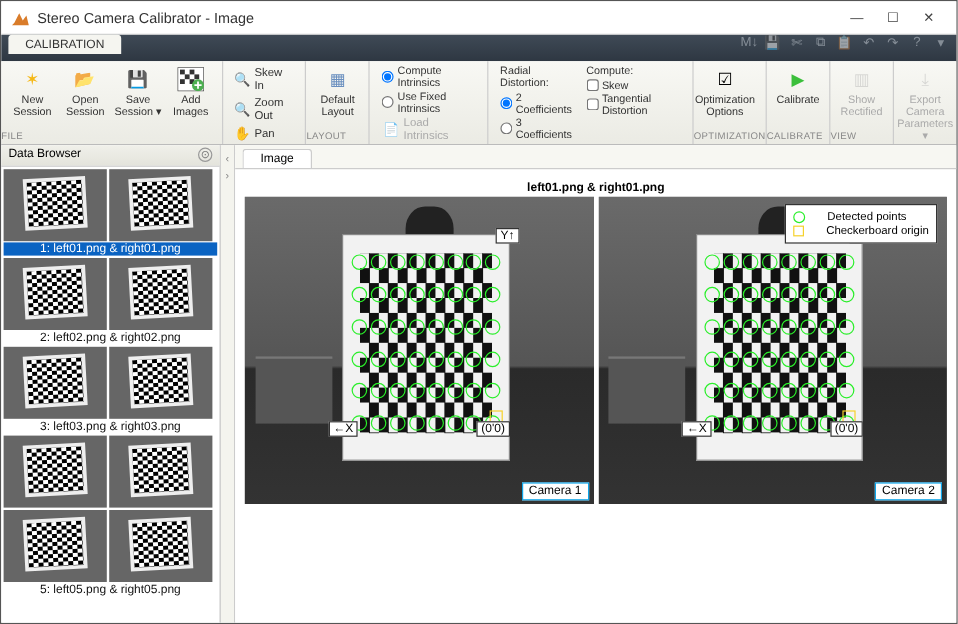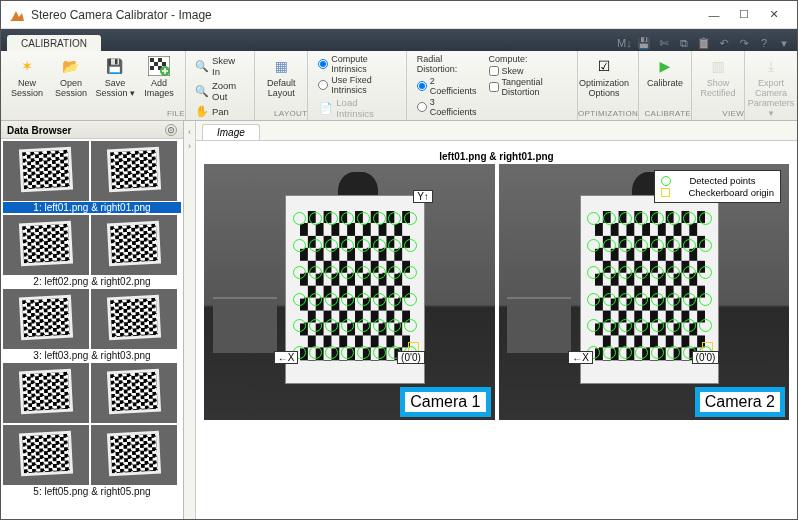--- a/index.html
+++ b/index.html
@@ -2,70 +2,70 @@
 <html><head>
 <meta charset="utf-8">
 <style>
 * { box-sizing: border-box; margin: 0; padding: 0; }
 body { font-family: "Segoe UI", Tahoma, sans-serif; font-size: 11px; background: #fff; width: 798px; height: 520px; overflow: hidden; border: 1px solid #555; }
 .titlebar { height: 28px; background: #fff; display: flex; align-items: center; padding: 0 8px; border-bottom: 1px solid #e0e0e0; }
 .titlebar .matlab-logo { width: 16px; height: 16px; margin-right: 6px; }
 .titlebar .title-text { flex: 1; font-size: 12px; color: #333; }
 .titlebar .win-btns { display: flex; }
 .titlebar .wbtn { width: 30px; height: 22px; display: flex; align-items: center; justify-content: center; font-size: 11px; color: #444; }
-.ribbon-tabs { height: 22px; background: linear-gradient(#3f4a56,#2e3742); display: flex; align-items: flex-end; padding-left: 6px; gap: 16px; }
+.ribbon-tabs { height: 22px; background: linear-gradient(#3f4a56,#2e3742); display: flex; align-items: flex-start; padding-left: 6px; gap: 16px; }
 .ribbon-tab { background: #f5f5f0; padding: 3px 14px 2px; font-size: 10px; color: #333; border-radius: 3px 3px 0 0; margin-right: 3px; }
 .ribbon-qat { margin-left: auto; display: flex; align-items: center; padding-right: 6px; gap: 6px; }
 .ribbon-qat .qicon { width: 14px; height: 14px; opacity: 0.5; color:#cfd6dd; font-size:11px; text-align:center;}
 .toolstrip { height: 70px; background: linear-gradient(#f8f8f4,#ebebe4); display: flex; border-bottom: 1px solid #bbb; }
 .ts-group { border-right: 1px solid #ccc; display: flex; flex-direction: column; }
 .ts-group-body { flex: 1; display: flex; align-items: flex-start; padding: 2px 4px; }
-.ts-group-caption { font-size: 8px; color: #888; text-align: right; padding: 1px 0 2px; letter-spacing: 0.3px; }
+.ts-group-caption { font-size: 8px; color: #888; text-align: left; padding: 1px 0 2px; letter-spacing: 0.3px; }
 .bigbtn { display: flex; flex-direction: column; align-items: center; width: 44px; padding-top: 2px; cursor: default; }
 .bigbtn .ico { width: 26px; height: 22px; border-radius: 2px; display: flex; align-items: center; justify-content: center; font-size: 14px; }
 .bigbtn .lbl { font-size: 9px; color: #333; text-align: center; line-height: 1.1; margin-top: 2px; white-space: pre-line; }
 .smallrow { display: flex; flex-direction: column; gap: 1px; padding: 1px 4px; }
 .smallbtn { display: flex; align-items: center; gap: 4px; font-size: 9.5px; color: #333; padding: 1px 2px; }
 .smallbtn .sico { width: 12px; height: 12px; display:flex;align-items:center;justify-content:center; font-size:11px;}
 .radiocol { display: flex; flex-direction: column; gap: 1px; padding: 1px 6px; font-size: 9px; color: #333; }
 .radiocol .hdr { font-size: 9px; color: #333; margin-bottom: 1px; }
 .radiocol label { display: flex; align-items: center; gap: 3px; }
 .radiocol input { width: 10px; height: 10px; }
 .disabled { color: #aaa !important; }
 .disabled .lbl { color: #aaa; }
 .disabled .ico { opacity: 0.4; }
 .bodyarea { display: flex; height: calc(520px - 28px - 22px - 70px - 2px); }
 .databrowser { width: 183px; border-right: 1px solid #bbb; display: flex; flex-direction: column; background: #fff; }
-.db-header { height: 18px; background: linear-gradient(#f0f0ea,#e4e4dc); font-size: 10px; padding: 2px 6px; display: flex; align-items: flex-end; border-bottom: 1px solid #ccc; font-weight: bold; }
+.db-header { height: 18px; background: linear-gradient(#f0f0ea,#e4e4dc); font-size: 10px; padding: 2px 6px; display: flex; align-items: flex-start; border-bottom: 1px solid #ccc; }
 .db-header .dbh-title { flex: 1; }
 .db-header .dbh-icon { width:12px;height:12px;border:1px solid #999;border-radius:6px;font-size:9px;text-align:center;line-height:10px;color:#777;}
 .db-list { flex: 1; overflow-y: auto; padding: 2px; }
 .db-item { margin-bottom: 2px; }
 .db-item .pair { display: flex; gap: 2px; }
 .db-item .thumb { width: 86px; height: 60px; background: #666; position: relative; overflow:hidden;}
 .db-item .caption { font-size: 10px; text-align: center; margin-top: 1px; color: #111; }
 .db-item.selected .caption { background: #0a63c2; color: #fff; }
 .thumb .cb { position:absolute; left:20%; top:12%; width:60%; height:72%; background: repeating-conic-gradient(#fff 0deg 90deg,#000 90deg 180deg); background-size: 18% 18%; transform: rotate(-3deg); border:3px solid #eee;}
 .gutter{width:12px;background:#f4f4ee;border-right:1px solid #ccc;display:flex;flex-direction:column;align-items:center;gap:4px;padding-top:6px;}
 .gutter span{font-size:9px;color:#888;}
 .imagepanel { flex: 1; display: flex; flex-direction: column; background: #fff; }
 .ip-tabs { height: 20px; display: flex; align-items: flex-end; background: #f7f7f2; border-bottom: 1px solid #ccc; padding-left: 6px; }
-.ip-tab { background: #fff; border: 1px solid #ccc; border-bottom: none; padding: 2px 14px; font-size: 10px; border-radius: 3px 3px 0 0; font-style: italic; }
+.ip-tab { background: #fff; border: 1px solid #ccc; border-bottom: none; padding: 2px 14px; font-size: 10px; border-radius: 3px 3px 0 0; }
 .ip-body { flex: 1; padding: 10px 8px; overflow: hidden; }
 .ip-title { font-size: 10px; font-weight: bold; text-align: center; margin-bottom: 2px; }
 .ip-figure { display: flex; gap: 4px; height: 256px; position: relative; }
 .camview { flex: 1; position: relative; background: #4a4a4a; overflow: hidden; }
 .camview .room { position:absolute; inset:0; background: linear-gradient(#6a6a6a 0%,#555 55%,#2a2a2a 56%,#333 100%);}
 .camview .board { position:absolute; left:28%; top:12%; width:48%; height:74%; background:#f2f2f2; border:1px solid #888;}
 .camview .board .grid { position:absolute; left:10%; top:8%; width:80%; height:80%; background: repeating-conic-gradient(#111 0deg 90deg,#f2f2f2 90deg 180deg); background-size: 14.3% 16.6%; }
 .camview .pts { position:absolute; left:30%; top:16%; width:44%; height:63%; display:grid; grid-template-columns:repeat(8,1fr); grid-template-rows:repeat(6,1fr);}
 .camview .pts i{width:13px;height:13px;border:1.5px solid #2aef2a;border-radius:50%;align-self:center;justify-self:center;}
 .camview .origin{position:absolute;width:11px;height:11px;border:1.5px solid #f6d12b;right:26%;bottom:26%;}
 .camview .axislbl{position:absolute;background:#fff;border:1px solid #333;font-size:10px;padding:0 3px;}
-.camview .camlbl{position:absolute;bottom:3px;right:4px;background:#fff;border:5px solid #0ea5e9;font-size:16px;padding:1px 5px;}
+.camview .camlbl{position:absolute;bottom:3px;right:4px;background:#fff;border:1px solid #0ea5e9;font-size:10px;padding:1px 5px;}
 .legend{position:absolute;top:6px;right:8px;background:#fff;border:1px solid #333;font-size:9.5px;padding:3px 6px;z-index:10;}
 .legend .row{display:flex;align-items:center;gap:18px;margin:1px 0;}
 .legend .sw-circ{width:10px;height:10px;border:1.5px solid #2aef2a;border-radius:50%;}
 .legend .sw-sq{width:9px;height:9px;border:1.5px solid #f6d12b;}
 .room .table{position:absolute;left:3%;top:52%;width:22%;height:22%;background:#555;border-top:2px solid #777;}
 .room .person{position:absolute;left:46%;top:3%;width:14%;height:18%;background:#222;border-radius:40% 40% 0 0;}
 </style>
 </head>
 <body>
 

